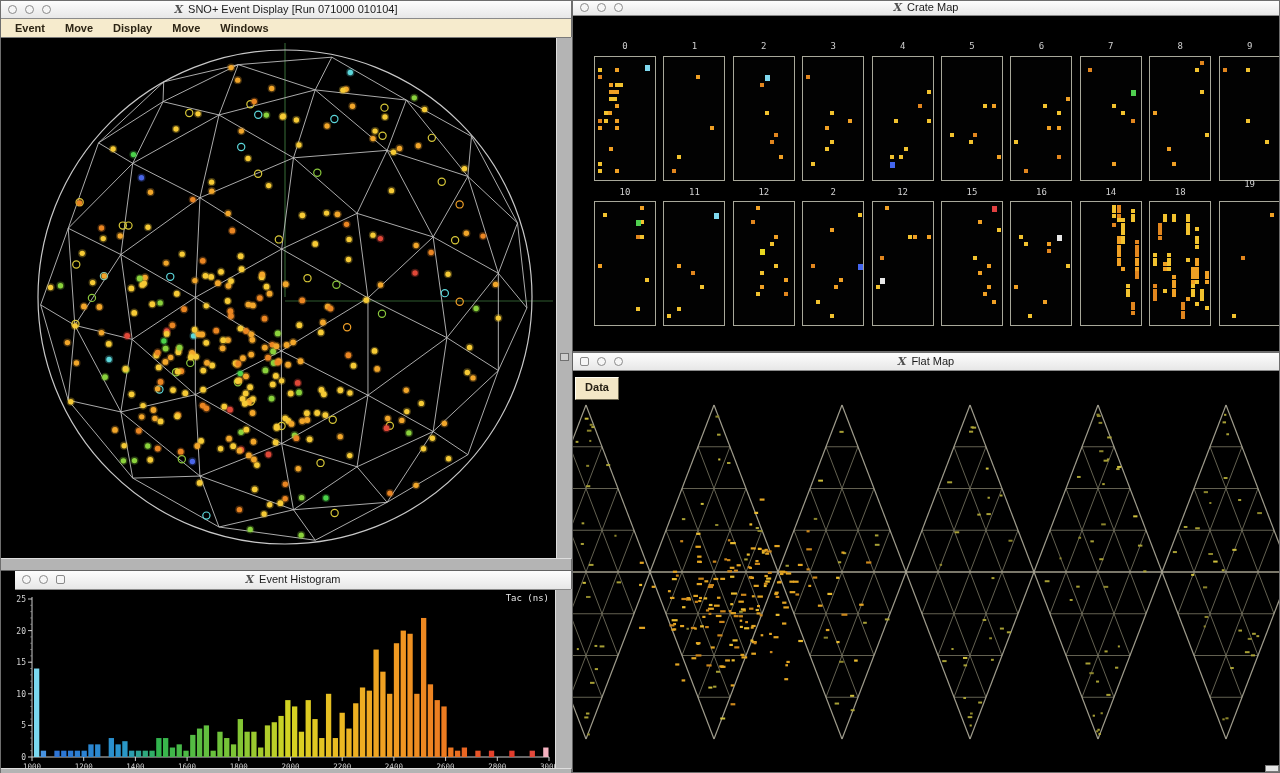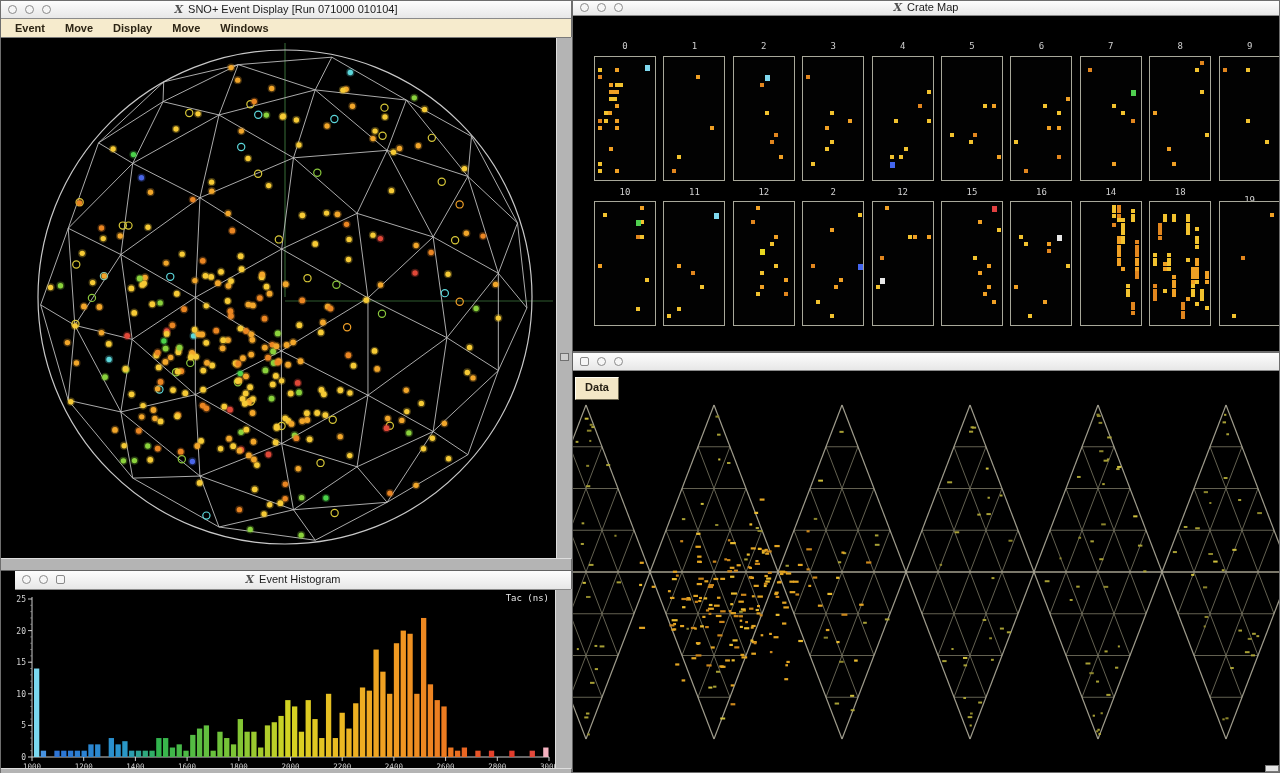--- a/index.html
+++ b/index.html
@@ -1107,36 +1107,37 @@
           <div class="hit" style="left: 3px; top: 86.6px; width: 4px; height: 4px; background: rgb(226, 134, 30);"></div>
           <div class="hit" style="left: 3px; top: 91px; width: 4px; height: 4px; background: rgb(226, 134, 30);"></div>
           <div class="hit" style="left: 3px; top: 95.4px; width: 4px; height: 4px; background: rgb(226, 134, 30);"></div>
           <div class="hit" style="left: 50px; top: 91px; width: 4px; height: 4px; background: rgb(242, 194, 46);"></div>
           <div class="hit" style="left: 50px; top: 95.4px; width: 4px; height: 4px; background: rgb(242, 194, 46);"></div>
           <div class="hit" style="left: 12.4px; top: 86.6px; width: 4px; height: 4px; background: rgb(242, 194, 46);"></div>
           <div class="hit" style="left: 45.3px; top: 73.4px; width: 4px; height: 4px; background: rgb(242, 194, 46);"></div>
           <div class="hit" style="left: 45.3px; top: 77.8px; width: 4px; height: 4px; background: rgb(242, 194, 46);"></div>
           <div class="hit" style="left: 45.3px; top: 73.4px; width: 4px; height: 4px; background: rgb(240, 160, 36);"></div>
         </div>
-        <div class="crate-label" style="left: 645.6px; top: 180px;">19</div>
+        <div class="crate-label" style="left: 645.6px; top: 164px;">19</div>
         <div class="crate-box" style="left: 645.6px; top: 186px;">
           <div class="hit" style="left: 12.4px; top: 112px; width: 4px; height: 4px; background: rgb(242, 194, 46);"></div>
           <div class="hit" style="left: 21.8px; top: 54.4px; width: 4px; height: 4px; background: rgb(226, 134, 30);"></div>
           <div class="hit" style="left: 50px; top: 11.2px; width: 4px; height: 4px; background: rgb(240, 160, 36);"></div>
         </div>
       </div>
   </div>
 
   <div class="window" id="win-flat" style="left:572px;top:352px;width:708px;height:421px;">
     <div class="titlebar">
       <span class="wbtns">
         <span class="wbtn sq"></span>
         <span class="wbtn"></span>
         <span class="wbtn"></span>
       </span>
+      <span class="wtitle"><span class="xlogo">X</span><span>Flat Map</span></span>
     </div>
     <div class="viewbtn">Data</div>
     <div class="blackcanvas" style="left:0;top:17px;width:706px;height:402px;">
       <svg id="flat-svg" width="706" height="402" viewBox="0 0 706 402">
           <line x1="-3" y1="76.75" x2="29" y2="76.75" stroke="#74725f" stroke-width="1" stroke-opacity="0.85"></line>
           <line x1="-35" y1="160.25" x2="-19" y2="202" stroke="#74725f" stroke-width="1" stroke-opacity="0.85"></line>
           <line x1="61" y1="160.25" x2="45" y2="202" stroke="#74725f" stroke-width="1" stroke-opacity="0.85"></line>
           <line x1="-19" y1="118.5" x2="45" y2="118.5" stroke="#74725f" stroke-width="1" stroke-opacity="0.85"></line>
           <line x1="-19" y1="118.5" x2="13" y2="202" stroke="#74725f" stroke-width="1" stroke-opacity="0.85"></line>
           <line x1="45" y1="118.5" x2="13" y2="202" stroke="#74725f" stroke-width="1" stroke-opacity="0.85"></line>

